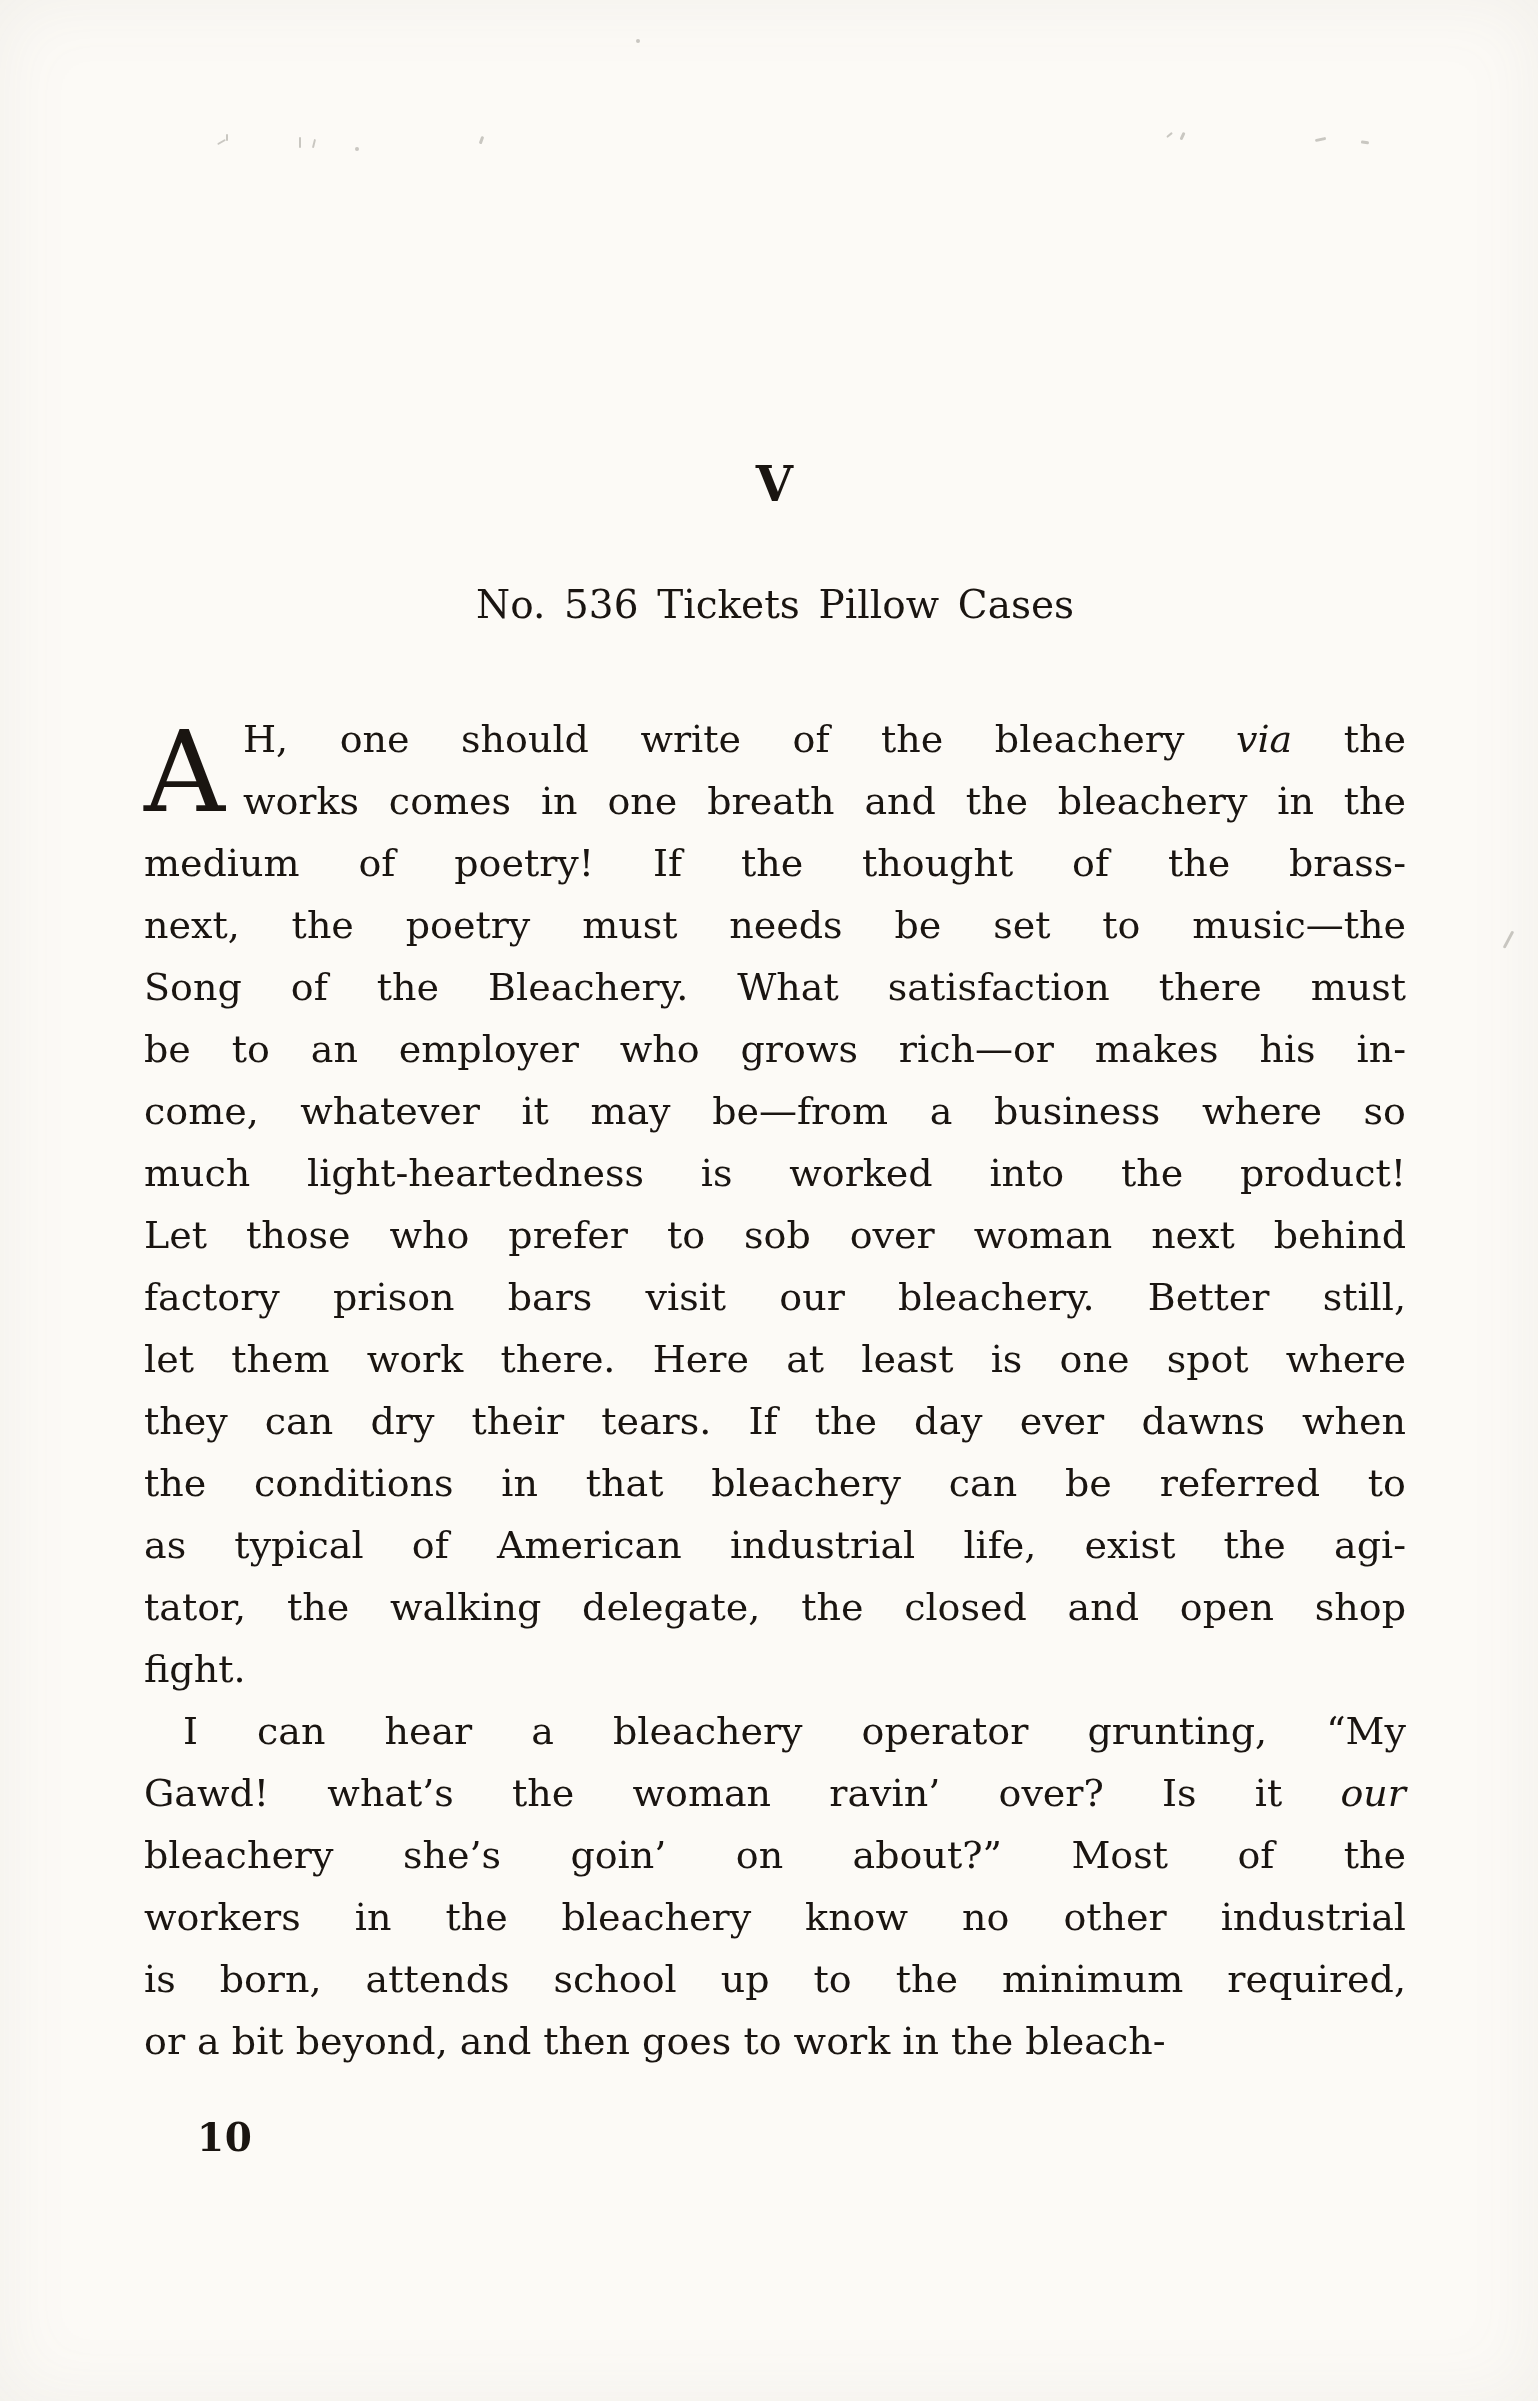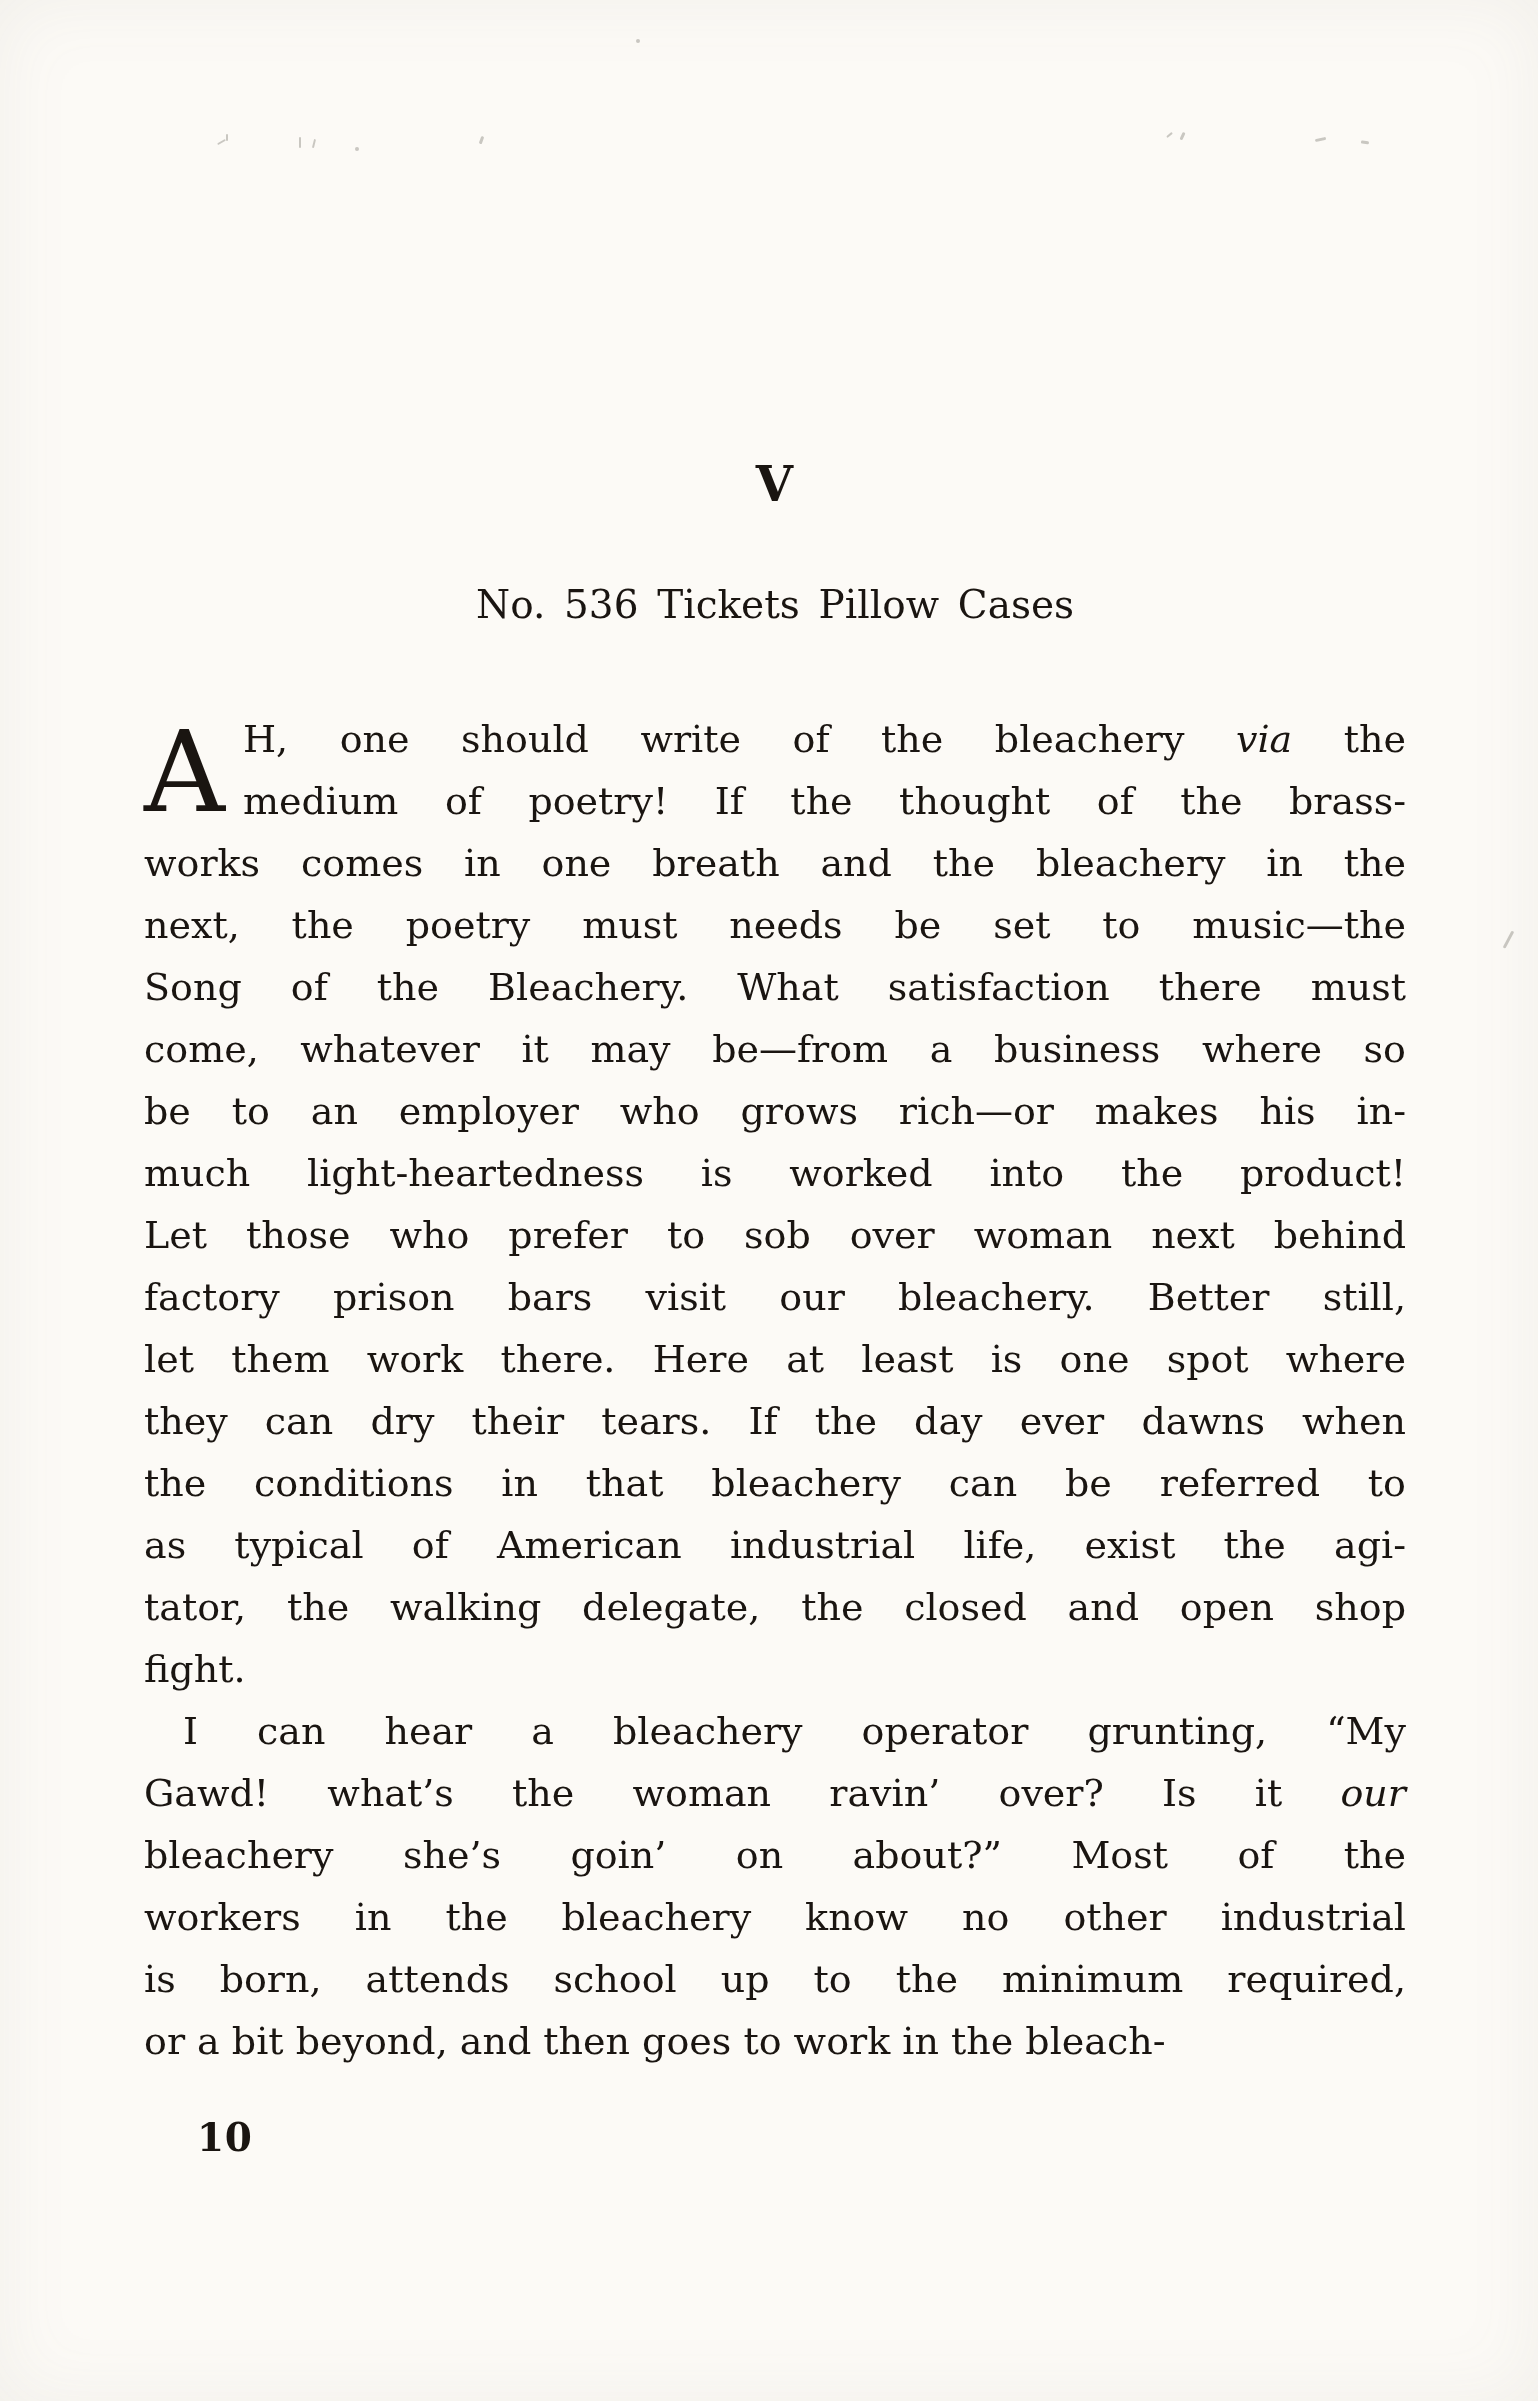--- a/index.html
+++ b/index.html
@@ -100,26 +100,26 @@
 
   <div class="text-block chapter-heading">V</div>
 
   <div class="text-block chapter-title">No. 536 Tickets Pillow Cases</div>
 
   <div class="text-block body-text">
 
     <div class="paragraph">
       <span class="dropcap">A</span>
       <div class="line"><span>H, one should write of the bleachery </span><em>via</em><span> the</span></div>
+      <div class="line">works comes in one breath and the bleachery in the</div>
       <div class="line">medium of poetry! If the thought of the brass-</div>
-      <div class="line">works comes in one breath and the bleachery in the</div>
       <div class="line">next, the poetry must needs be set to music—the</div>
       <div class="line">Song of the Bleachery. What satisfaction there must</div>
+      <div class="line">be to an employer who grows rich—or makes his in-</div>
       <div class="line">come, whatever it may be—from a business where so</div>
-      <div class="line">be to an employer who grows rich—or makes his in-</div>
       <div class="line">much light-heartedness is worked into the product!</div>
       <div class="line">Let those who prefer to sob over woman next behind</div>
       <div class="line">factory prison bars visit our bleachery. Better still,</div>
       <div class="line">let them work there. Here at least is one spot where</div>
       <div class="line">they can dry their tears. If the day ever dawns when</div>
       <div class="line">the conditions in that bleachery can be referred to</div>
       <div class="line">as typical of American industrial life, exist the agi-</div>
       <div class="line">tator, the walking delegate, the closed and open shop</div>
       <div class="line endpara">fight.</div>
     </div>

